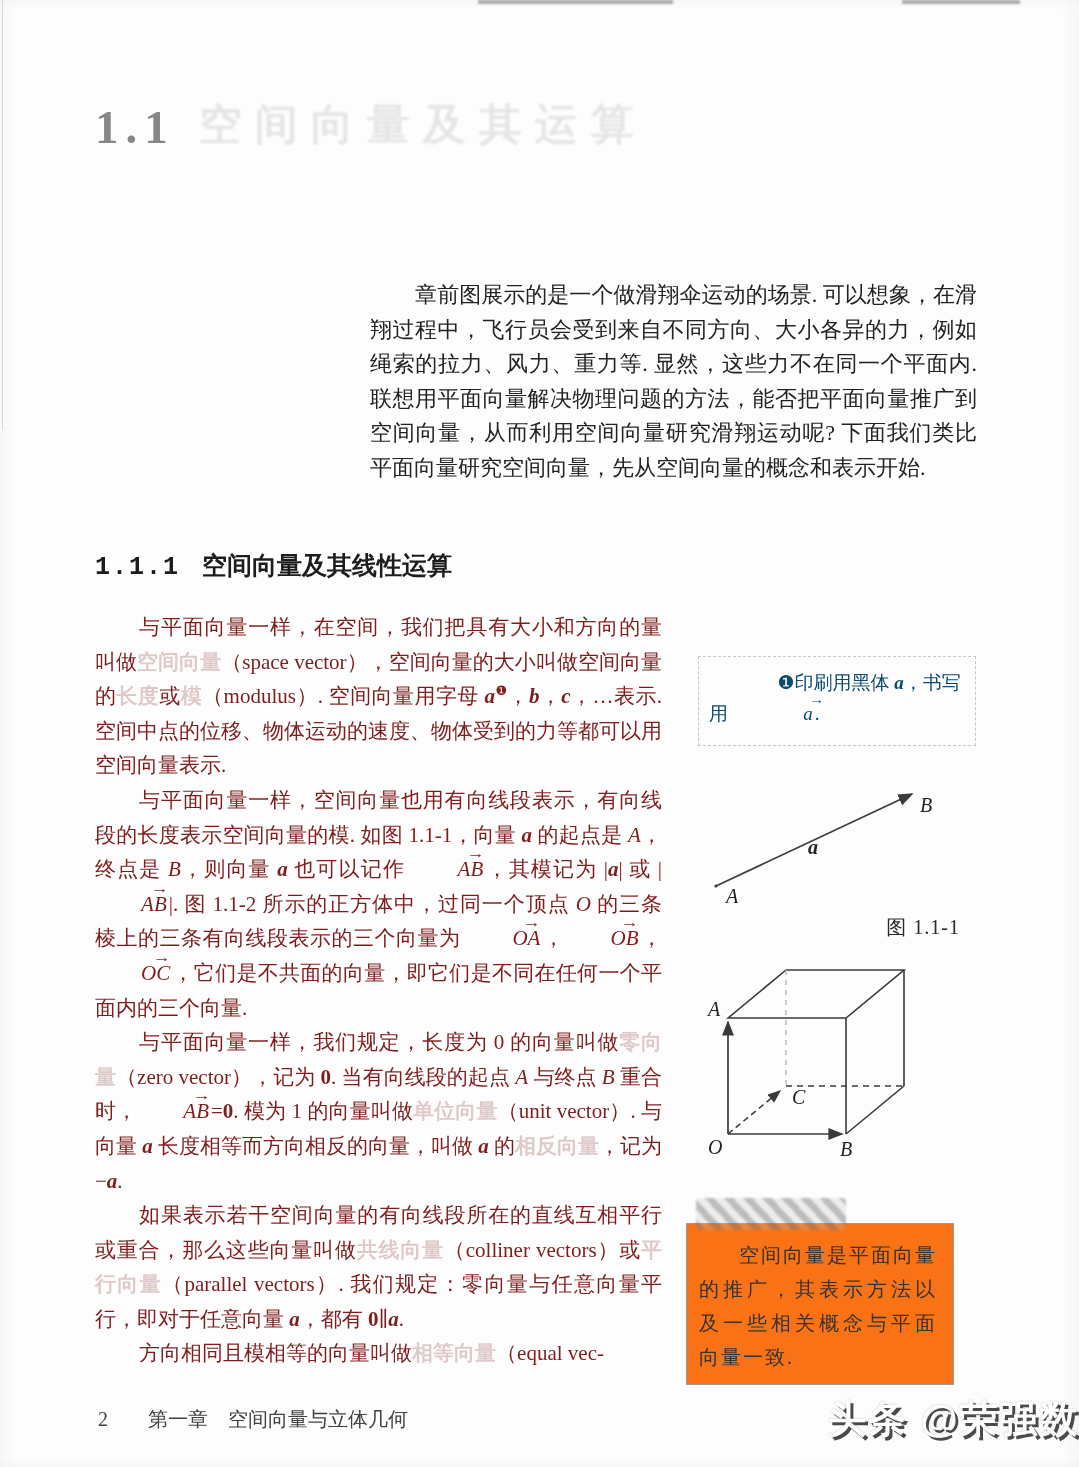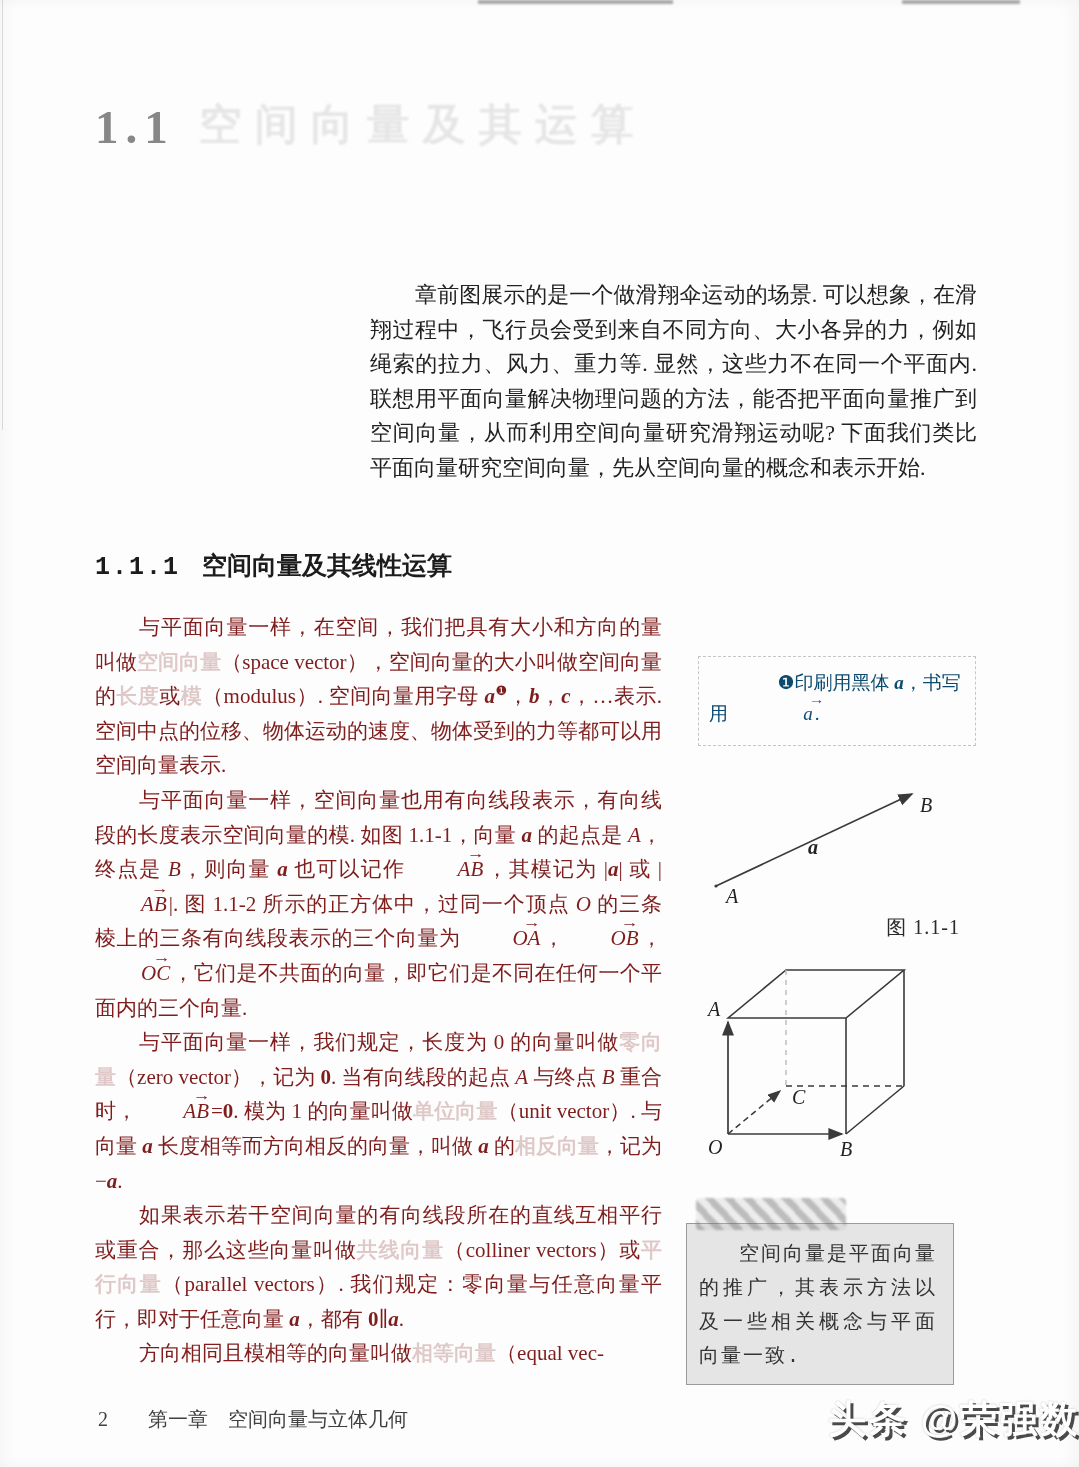--- a/index.html
+++ b/index.html
@@ -70,24 +70,24 @@
   .svgm{font-family:"Liberation Serif","DejaVu Serif",serif;font-style:italic;font-size:20px;fill:#222;}
   .svgmb{font-family:"Liberation Serif","DejaVu Serif",serif;font-style:italic;font-weight:700;font-size:20px;fill:#222;}
   
   .notewrap{position:absolute;left:686px;top:1198px;width:268px;}
   .notetab{
     width:150px;height:32px;margin-left:10px;border-radius:4px;
     background:repeating-linear-gradient(47deg,rgba(125,125,125,.5) 0 7px,rgba(190,190,190,.25) 7px 14px);
     filter:blur(1px);
   }
   .notebox{
-    border:1.5px solid #9a9a9a;margin-top:-7px;background:#e5e5e5;
+    border:1.5px solid #9a9a9a;margin-top:-7px;background:#f97316;
     padding:14px 16px 10px 12px;
     font-size:20px;line-height:34px;letter-spacing:2px;text-indent:2em;
-    color:#333;text-align:justify;font-family:Liberation Mono, monospace;
+    color:#333;text-align:justify;
   }
   
   .footer{position:absolute;left:98px;top:1406px;font-size:20px;color:#404040;white-space:nowrap;}
   .footer .pgnum{margin-right:40px;}
   .footer .chap-name{margin-right:20px;}
   
   .watermark{
     position:absolute;left:828px;top:1394px;white-space:nowrap;
     font-family:"Liberation Sans","DejaVu Sans",sans-serif;
     font-weight:700;font-size:38px;letter-spacing:2px;color:#ffffff;

